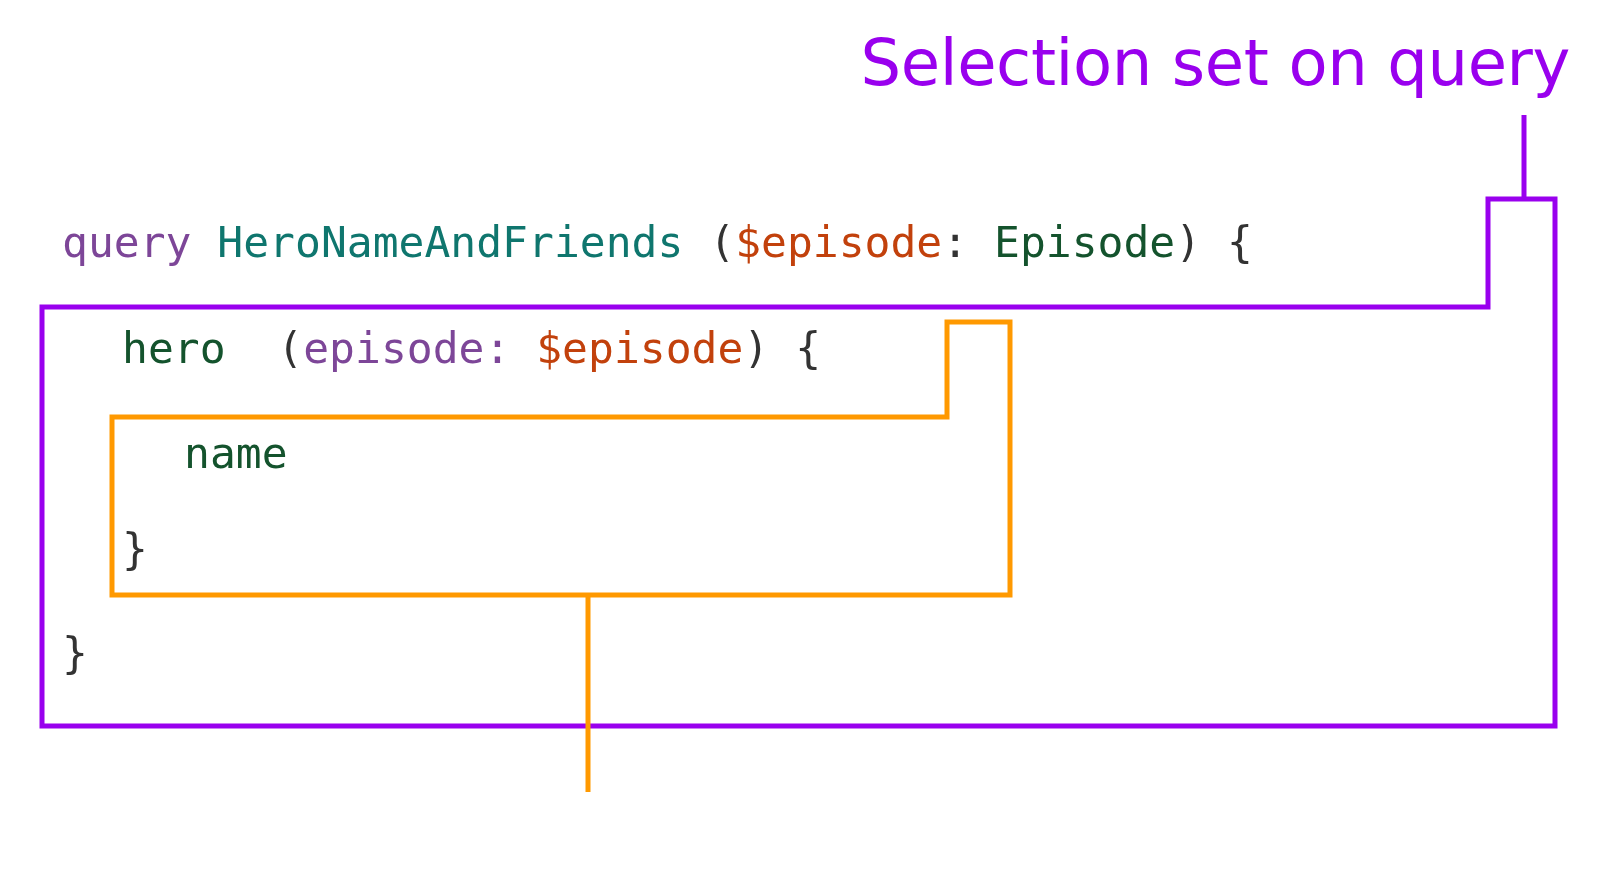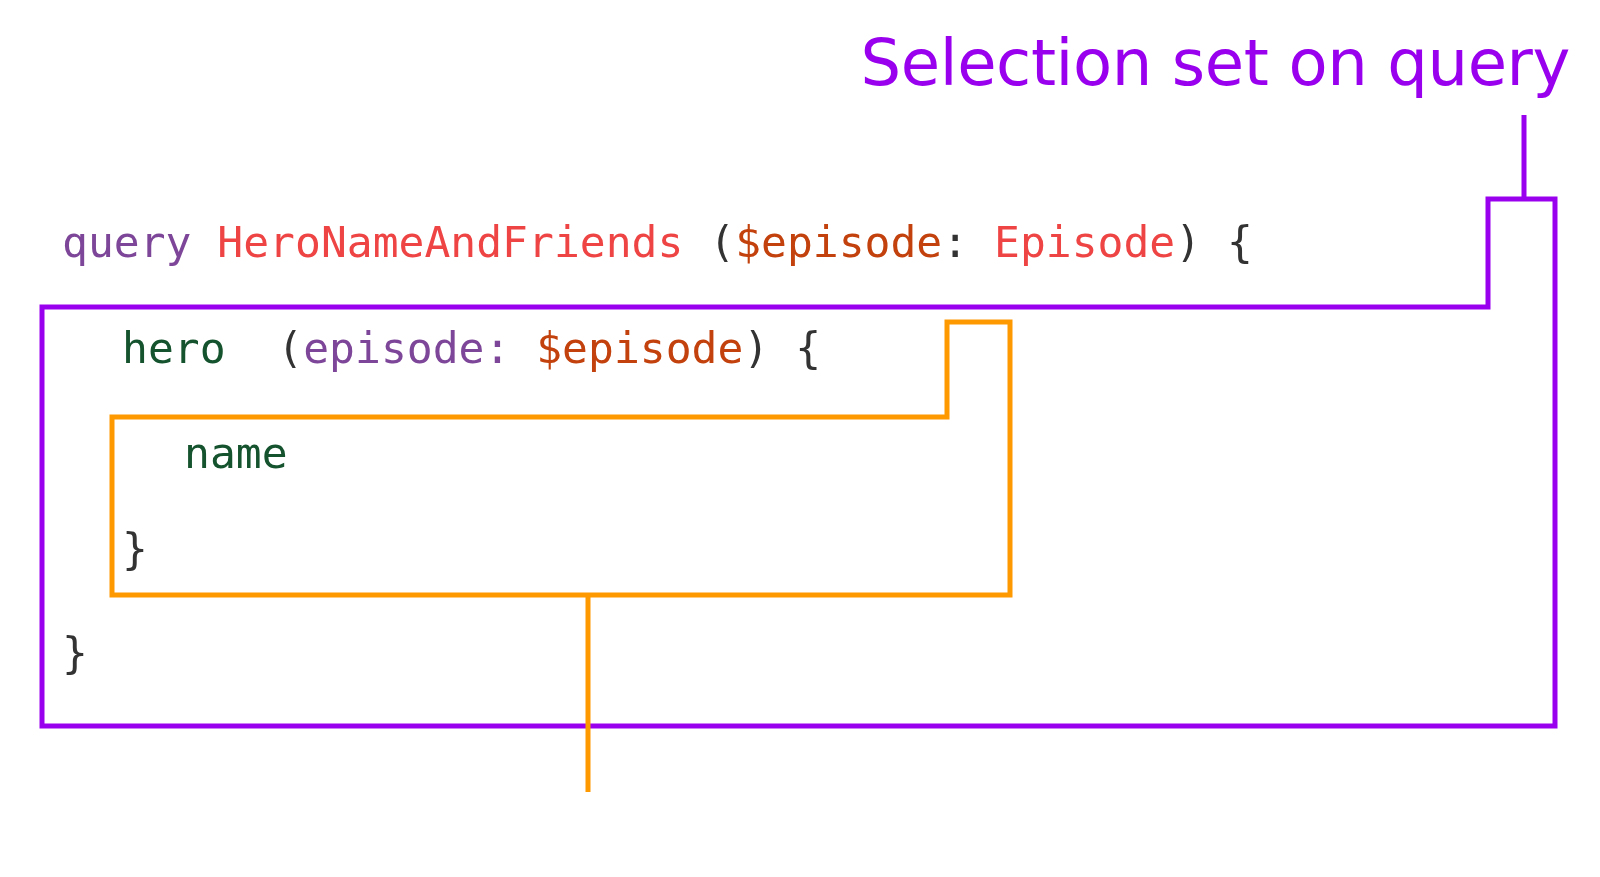--- a/index.html
+++ b/index.html
@@ -61,23 +61,23 @@
     position: absolute;
     white-space: pre;
   }
   #line-query  { left: 62px;  top: 221px; }
   #line-hero   { left: 122px; top: 327px; }
   #line-name   { left: 184px; top: 432px; }
   #line-close-inner { left: 122px; top: 528px; }
   #line-close-outer { left: 62px;  top: 632px; }
 
   .tok-keyword  { color: #7d4698; text-align: center; }
-  .tok-opname   { color: #ef4444; }
+  .tok-opname   { color: #0f766e; }
   .tok-var      { color: #c2410c; }
-  .tok-type     { color: #ef4444; }
+  .tok-type     { color: #14532d; }
   .tok-arg      { color: #7d4698; }
   .tok-field    { color: #14532d; }
   .tok-punct    { color: #333333; }
 
   
   #overlay {
     position: absolute;
     left: 0;
     top: 0;
     width: 1600px;

